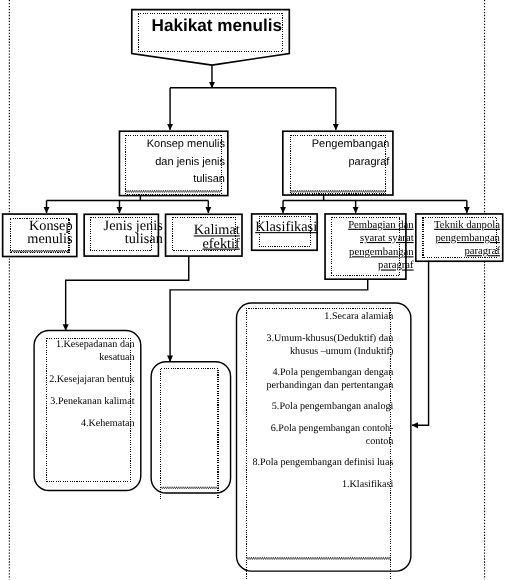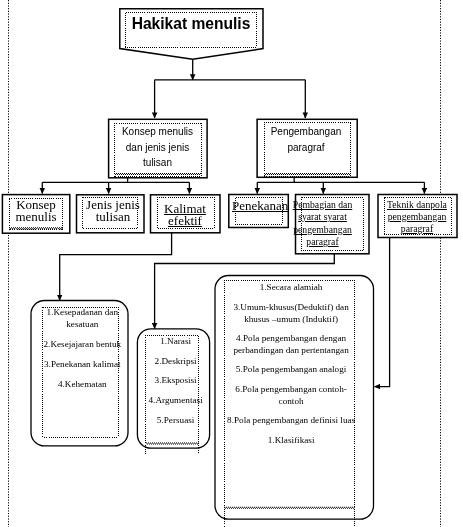--- a/index.html
+++ b/index.html
@@ -3,29 +3,29 @@
 <meta charset="utf-8">
 <title>Hakikat menulis diagram</title>
 <style>
   html,body{margin:0;padding:0;background:#ffffff;}
   body{width:463px;height:527px;position:relative;overflow:hidden;
        font-family:"Liberation Sans",sans-serif;}
   .page{position:absolute;left:0;top:0;width:463px;height:527px;}
 
   svg.layer{position:absolute;left:0;top:0;width:463px;height:527px;}
 
-  .txt{position:absolute;box-sizing:border-box;text-align:center;color:#000;white-space:pre-wrap;}
+  .txt{position:absolute;box-sizing:border-box;text-align:right;color:#000;white-space:pre-wrap;}
   .sans{font-family:"Liberation Sans",sans-serif;}
 
   #banner-label{left:125.5px;top:16.4px;width:131px;font-size:15.6px;font-weight:bold;
                 line-height:15px;}
   .l2{font-size:10px;line-height:15.3px;font-weight:400;}
   .l3{font-family:"Liberation Serif",serif;font-size:13px;line-height:11.5px;}
   .ul{text-decoration:underline;text-underline-offset:1px;}
-  .listbox{position:absolute;text-align:center;font-family:"Liberation Serif",serif;
+  .listbox{position:absolute;text-align:right;font-family:"Liberation Serif",serif;
            font-size:9.2px;line-height:11.7px;color:#000;}
   .listbox div{margin-bottom:7.9px;}
 </style>
 </head>
 <body>
 
 <div class="page">
 
   <svg class="layer" viewBox="0 0 463 527">
     <line x1="8.5" y1="0" x2="8.5" y2="527" stroke="#000" stroke-width="1" stroke-dasharray="1.2 1.5"></line>
@@ -136,41 +136,34 @@
 tulisan</div>
   <div class="txt sans l2" style="left:258px;top:124.3px;width:96px;">Pengembangan
 paragraf</div>
 
   <div class="txt l3" style="left:6px;top:199.2px;width:60px;">Konsep
 menulis</div>
   <div class="txt l3" style="left:78px;top:199.2px;width:70px;">Jenis jenis
 tulisan</div>
   <div class="txt l3 ul" style="left:152px;top:203px;width:66px;">Kalimat
 efektif</div>
-  <div class="txt l3 ul" style="left:232px;top:199.6px;width:53px;">Penekanan</div>
-  <div class="txt l3 ul" style="left:287px;top:198.6px;width:71px;line-height:12.45px;font-size:9.7px;">Pembagian dan
+  <div class="txt l3 ul" style="left:232px;top:199.6px;width:53px;">Klasifikasi</div>
+  <div class="txt l3 ul" style="left:305px;top:198.6px;width:71px;line-height:12.45px;font-size:9.7px;">Pembagian dan
 syarat syarat
 pengembangan
 paragraf</div>
   <div class="txt l3 ul" style="left:379.5px;top:198.6px;width:75px;line-height:12.3px;font-size:9.7px;">Teknik danpola
 pengembangan
 paragraf</div>
 
   <div class="listbox" style="left:42.3px;top:306.4px;width:80px;line-height:12.1px;" id="list1">
       <div>1.Kesepadanan dan kesatuan</div>
       <div>2.Kesejajaran bentuk</div>
       <div>3.Penekanan kalimat</div>
       <div>4.Kehematan</div>
-    </div>
-  <div class="listbox" style="left:144.6px;top:336.2px;width:62px;line-height:11.7px;" id="list2">
-      <div>1.Narasi</div>
-      <div>2.Deskripsi</div>
-      <div>3.Eksposisi</div>
-      <div>4.Argumentasi</div>
-      <div>5.Persuasi</div>
     </div>
   <div class="listbox" style="left:224.6px;top:282.3px;width:133px;line-height:11.7px;" id="list3">
       <div>1.Secara alamiah</div>
       <div>3.Umum-khusus(Deduktif) dan khusus –umum (Induktif)</div>
       <div>4.Pola pengembangan dengan perbandingan dan pertentangan</div>
       <div>5.Pola pengembangan analogi</div>
       <div>6.Pola pengembangan contoh-contoh</div>
       <div>8.Pola pengembangan definisi luas</div>
       <div>1.Klasifikasi</div>
     </div>

